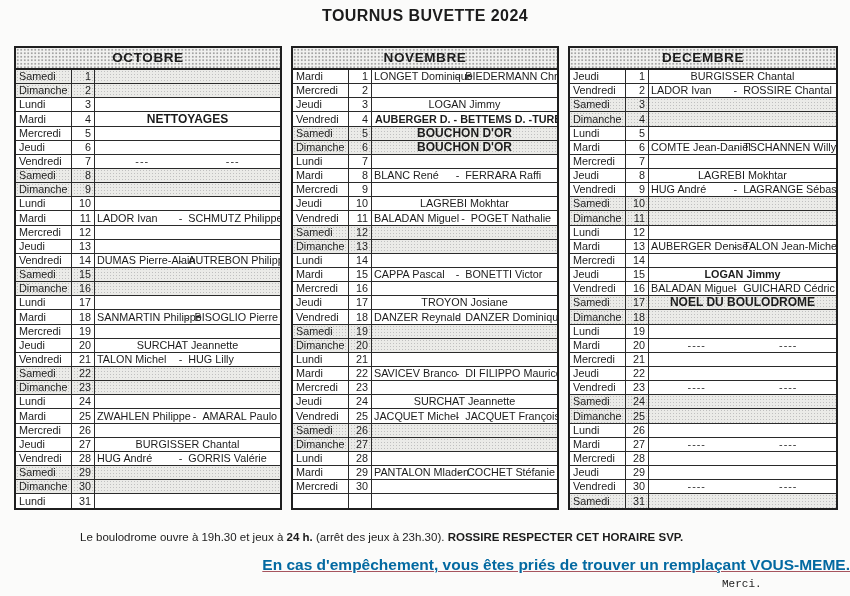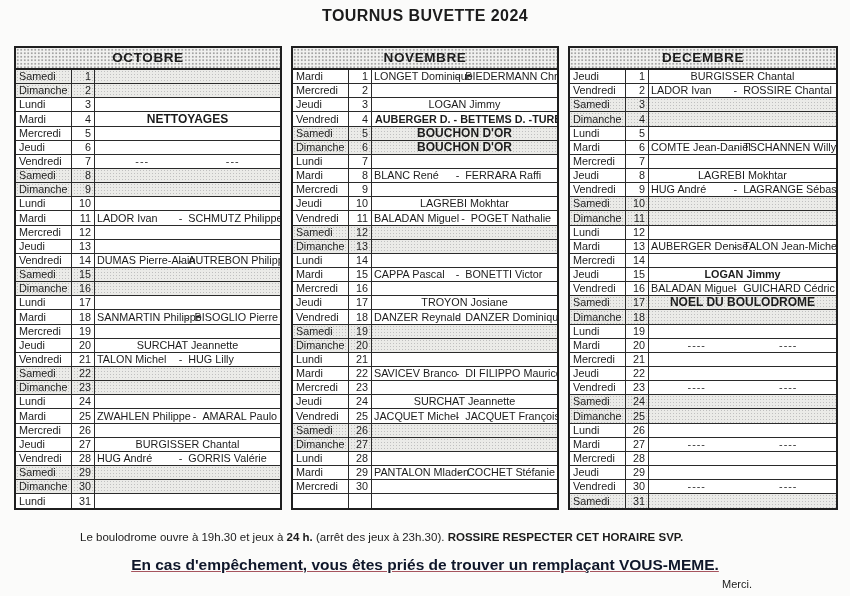--- a/index.html
+++ b/index.html
@@ -45,21 +45,21 @@
   .pair-a{min-width:44%;white-space:nowrap;}
   .pair-dash{padding:0 6px 0 2px;}
   .pair-b{white-space:nowrap;}
   .dash-half{flex:1;text-align:center;letter-spacing:1px;color:#333;}
   .f1{position:absolute;left:80px;top:531px;font-size:11.5px;white-space:nowrap;}
   .f1 b{font-weight:bold;}
   .f2{
     position:absolute;left:0;top:556px;width:100%;text-align:center;
     font-size:15.5px;font-weight:bold;text-decoration:underline;
   }
-  .merci{position:absolute;left:722px;top:578px;font-size:11px;}
+  .merci{position:absolute;left:722px;top:578px;font-size:11px;font-family:Liberation Mono, monospace;}
 </style>
 </head>
 <body>
 
 <div class="title">TOURNUS BUVETTE 2024</div>
 
 <div id="months">
     <div class="month">
       <div class="mheader">OCTOBRE</div>
       <div class="mrow wk">
@@ -649,14 +649,14 @@
       </div>
       <div class="mrow wk">
         <div class="c-day">Samedi</div>
         <div class="c-num">31</div>
         <div class="c-entry"></div>
       </div>
     </div>
   </div>
 
 <div class="f1"><span>Le boulodrome ouvre à 19h.30 et jeux à </span><b>24 h.</b><span> (arrêt des jeux à 23h.30). </span><b>ROSSIRE RESPECTER CET HORAIRE SVP.</b></div>
-<div class="f2" style="color: #0f172a; text-decoration-color: rgb(166, 84, 94);">En cas d'empêchement, vous êtes priés de trouver un remplaçant VOUS-MEME.</div>
+<div class="f2" style="color: #0369a1; text-decoration-color: rgb(166, 84, 94); text-align: right;">En cas d'empêchement, vous êtes priés de trouver un remplaçant VOUS-MEME.</div>
 <div class="merci">Merci.</div>
 
 </body></html>

